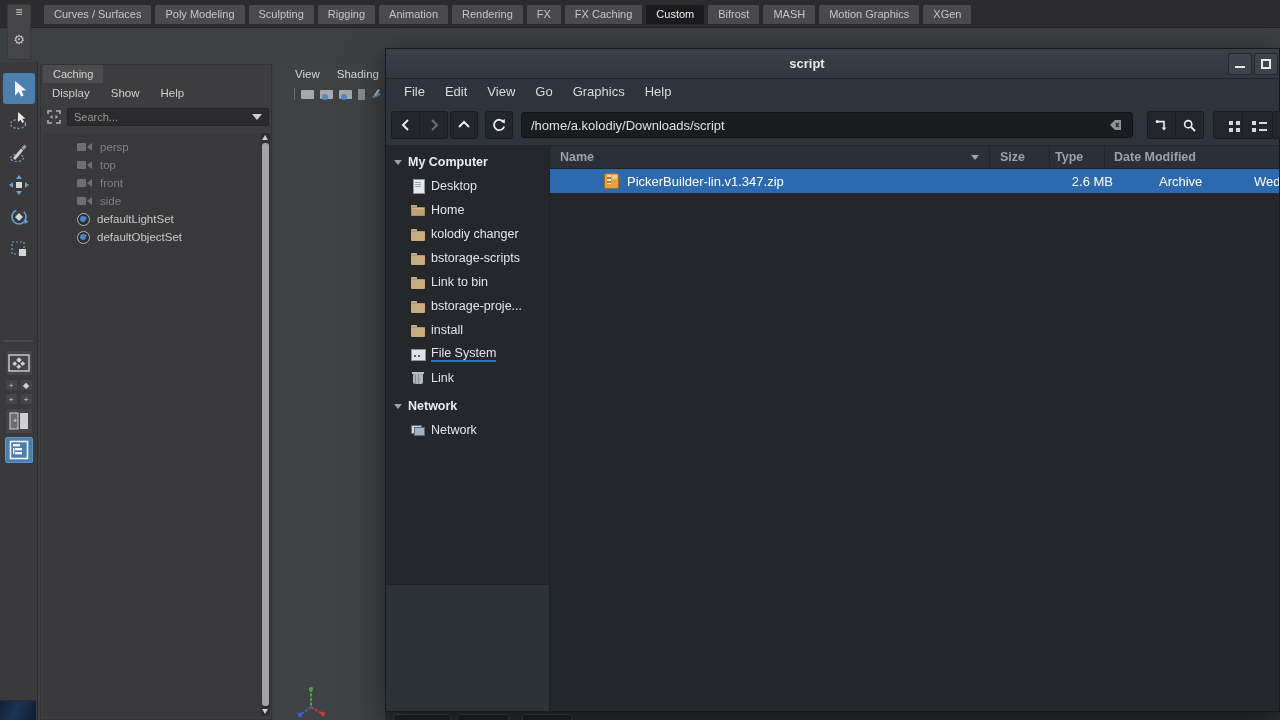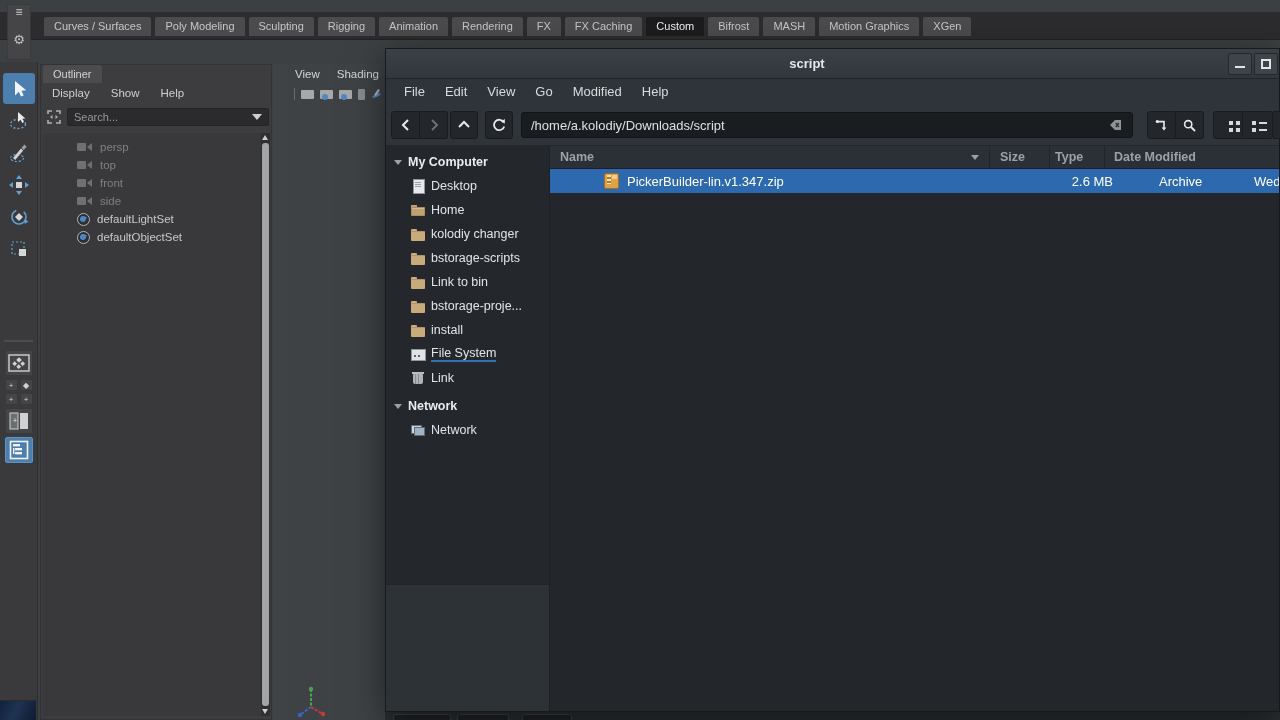--- a/index.html
+++ b/index.html
@@ -3,21 +3,21 @@
 <meta charset="utf-8">
 <style>
   * { margin:0; padding:0; box-sizing:border-box; }
   html,body { background:#222; }
   #screen {
     position:relative; width:1280px; height:720px; overflow:hidden;
     background:#3c4043; font-family:"Liberation Sans","DejaVu Sans",sans-serif;
     -webkit-font-smoothing:antialiased;
   }
   
-  .maya-topbar { position:absolute; left:0; top:12px; width:1280px; height:28px;
+  .maya-topbar { position:absolute; left:0; top:0; width:1280px; height:28px;
     background:#2c2c2e; border-bottom:1px solid #232325; }
   .shelf-tabs { position:absolute; left:44px; top:5px; display:flex; gap:4px; }
   .shelf-tab { height:19px; line-height:19px; padding:0 10px; background:#4b4b4d;
     color:#c4c6c8; font-size:11px; border-radius:2px 2px 0 0; white-space:nowrap; }
   .shelf-tab.active { background:#1c1c1e; color:#efefef; }
   .left-rail { position:absolute; left:7px; top:4px; width:24px; height:56px;
     background:#454547; border:1px solid #3a3a3c; border-radius:2px; z-index:6;
     display:flex; flex-direction:column; align-items:center; }
   .rail-glyph { color:#cfcfcf; font-size:12px; line-height:14px; }
   .rail-glyph.gear { margin-top:14px; font-size:13px; color:#c4c4c4; }
@@ -303,21 +303,21 @@
           <rect x="1.5" y="1.5" width="17" height="17" fill="none" stroke="#f0f2f4" stroke-width="1.6"></rect>
           <rect x="4" y="4" width="7" height="2.4" fill="#f0f2f4"></rect>
           <rect x="6" y="8" width="7" height="2.4" fill="#f0f2f4"></rect>
           <rect x="6" y="12" width="7" height="2.4" fill="#f0f2f4"></rect>
           <rect x="4" y="8" width="1.4" height="6" fill="#f0f2f4"></rect>
         </svg>
     </div>
   </div>
 
   <div class="outliner">
-    <div class="ol-tab">Outliner</div>
+    <div class="ol-tab">Caching</div>
     <div class="ol-menu">
       <span>Display</span>
       <span>Show</span>
       <span>Help</span>
     </div>
     <div class="ol-search-row">
       <svg class="ol-filter" viewBox="0 0 18 18">
           <path d="M3 6 V3 H7 M11 3 H15 V6 M15 12 V15 H11 M7 15 H3 V12" fill="none" stroke="#aeb0b2" stroke-width="1.6"></path>
           <path d="M5 9 l2.5-2 v4 Z M13 9 l-2.5-2 v4 Z" fill="#aeb0b2"></path>
         </svg>
@@ -401,21 +401,21 @@
       <div class="fm-winbtn max">
           <span class="max-glyph"></span>
         </div>
     </div>
 
     <div class="fm-menubar">
       <span class="fm-menu-item">File</span>
       <span class="fm-menu-item">Edit</span>
       <span class="fm-menu-item">View</span>
       <span class="fm-menu-item">Go</span>
-      <span class="fm-menu-item">Modified</span>
+      <span class="fm-menu-item">Graphics</span>
       <span class="fm-menu-item">Help</span>
     </div>
 
     <div class="fm-toolbar">
       <div class="tbtn grp-l" style="left:5px; width:29px;">
         <svg width="12" height="12" viewBox="0 0 12 12">
             <path d="M8 1 L3 6 L8 11" stroke="#e8ebee" stroke-width="2" fill="none"></path>
           </svg>
       </div>
       <div class="tbtn grp-r" style="left:34px; width:28px;">

